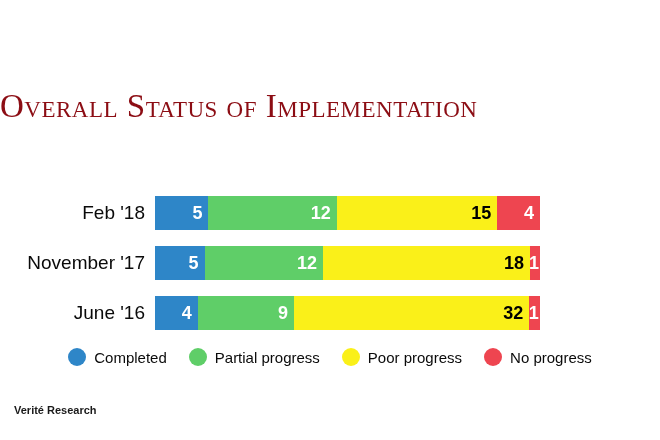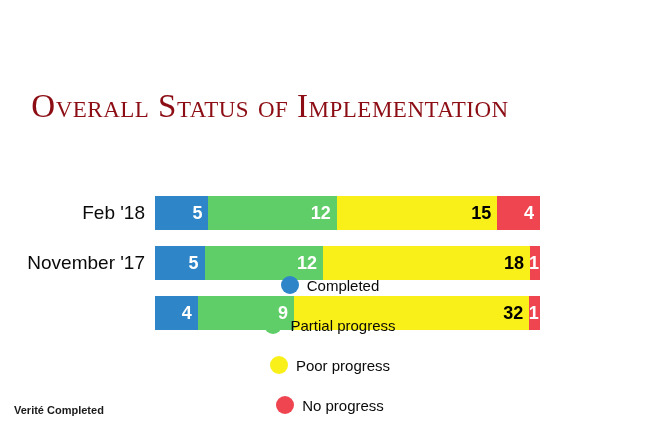--- a/index.html
+++ b/index.html
@@ -14,21 +14,21 @@
     overflow: hidden;
     position: relative;
   }
 
   
   .slide-title {
     position: absolute;
     left: 0;
     top: 86px;
     width: 540px;
-    text-align: center;
+    text-align: left;
     font-family: "Liberation Serif", serif;
     font-size: 33px;
     line-height: 40px;
     font-variant: small-caps;
     letter-spacing: 0.5px;
     color: #8C0D14;
     white-space: nowrap;
   }
 
   
@@ -82,25 +82,25 @@
     white-space: nowrap;
   }
   .seg.label-white .seg-label { color: #ffffff; }
   .seg.label-black .seg-label { color: #000000; }
   .seg.narrow { padding-right: 2px; justify-content: center; }
 
   
   .legend {
     position: absolute;
     left: 0;
-    top: 332px;
+    top: 344px;
     width: 660px;
     height: 26px;
     display: flex;
-    flex-direction: column;
+    flex-direction: row;
     align-items: center;
     justify-content: center;
     gap: 22px;
   }
   .legend-item {
     display: flex;
     flex-direction: row;
     align-items: center;
     gap: 8px;
   }
@@ -161,20 +161,21 @@
         </div>
         <div class="seg label-black" style="width: 225px; background: rgb(250, 240, 25);">
           <span class="seg-label">18</span>
         </div>
         <div class="seg label-white narrow" style="width: 10.6944px; background: rgb(238, 69, 80);">
           <span class="seg-label">1</span>
         </div>
       </div>
     </div>
     <div class="bar-row" style="top: 110px;">
+      <div class="row-label">June '16</div>
       <div class="bar-track">
         <div class="seg label-white" style="width: 42.7778px; background: rgb(46, 134, 200);">
           <span class="seg-label">4</span>
         </div>
         <div class="seg label-white" style="width: 96.25px; background: rgb(95, 206, 104);">
           <span class="seg-label">9</span>
         </div>
         <div class="seg label-black" style="width: 235.278px; background: rgb(250, 240, 25);">
           <span class="seg-label">32</span>
         </div>
@@ -197,13 +198,13 @@
     <div class="legend-item">
       <span class="legend-dot" style="background: rgb(250, 240, 25);"></span>
       <span class="legend-text">Poor progress</span>
     </div>
     <div class="legend-item">
       <span class="legend-dot" style="background: rgb(238, 69, 80);"></span>
       <span class="legend-text">No progress</span>
     </div>
   </div>
 
-<div class="footer">Verité Completed</div>
+<div class="footer">Verité Research</div>
 
 </body></html>

